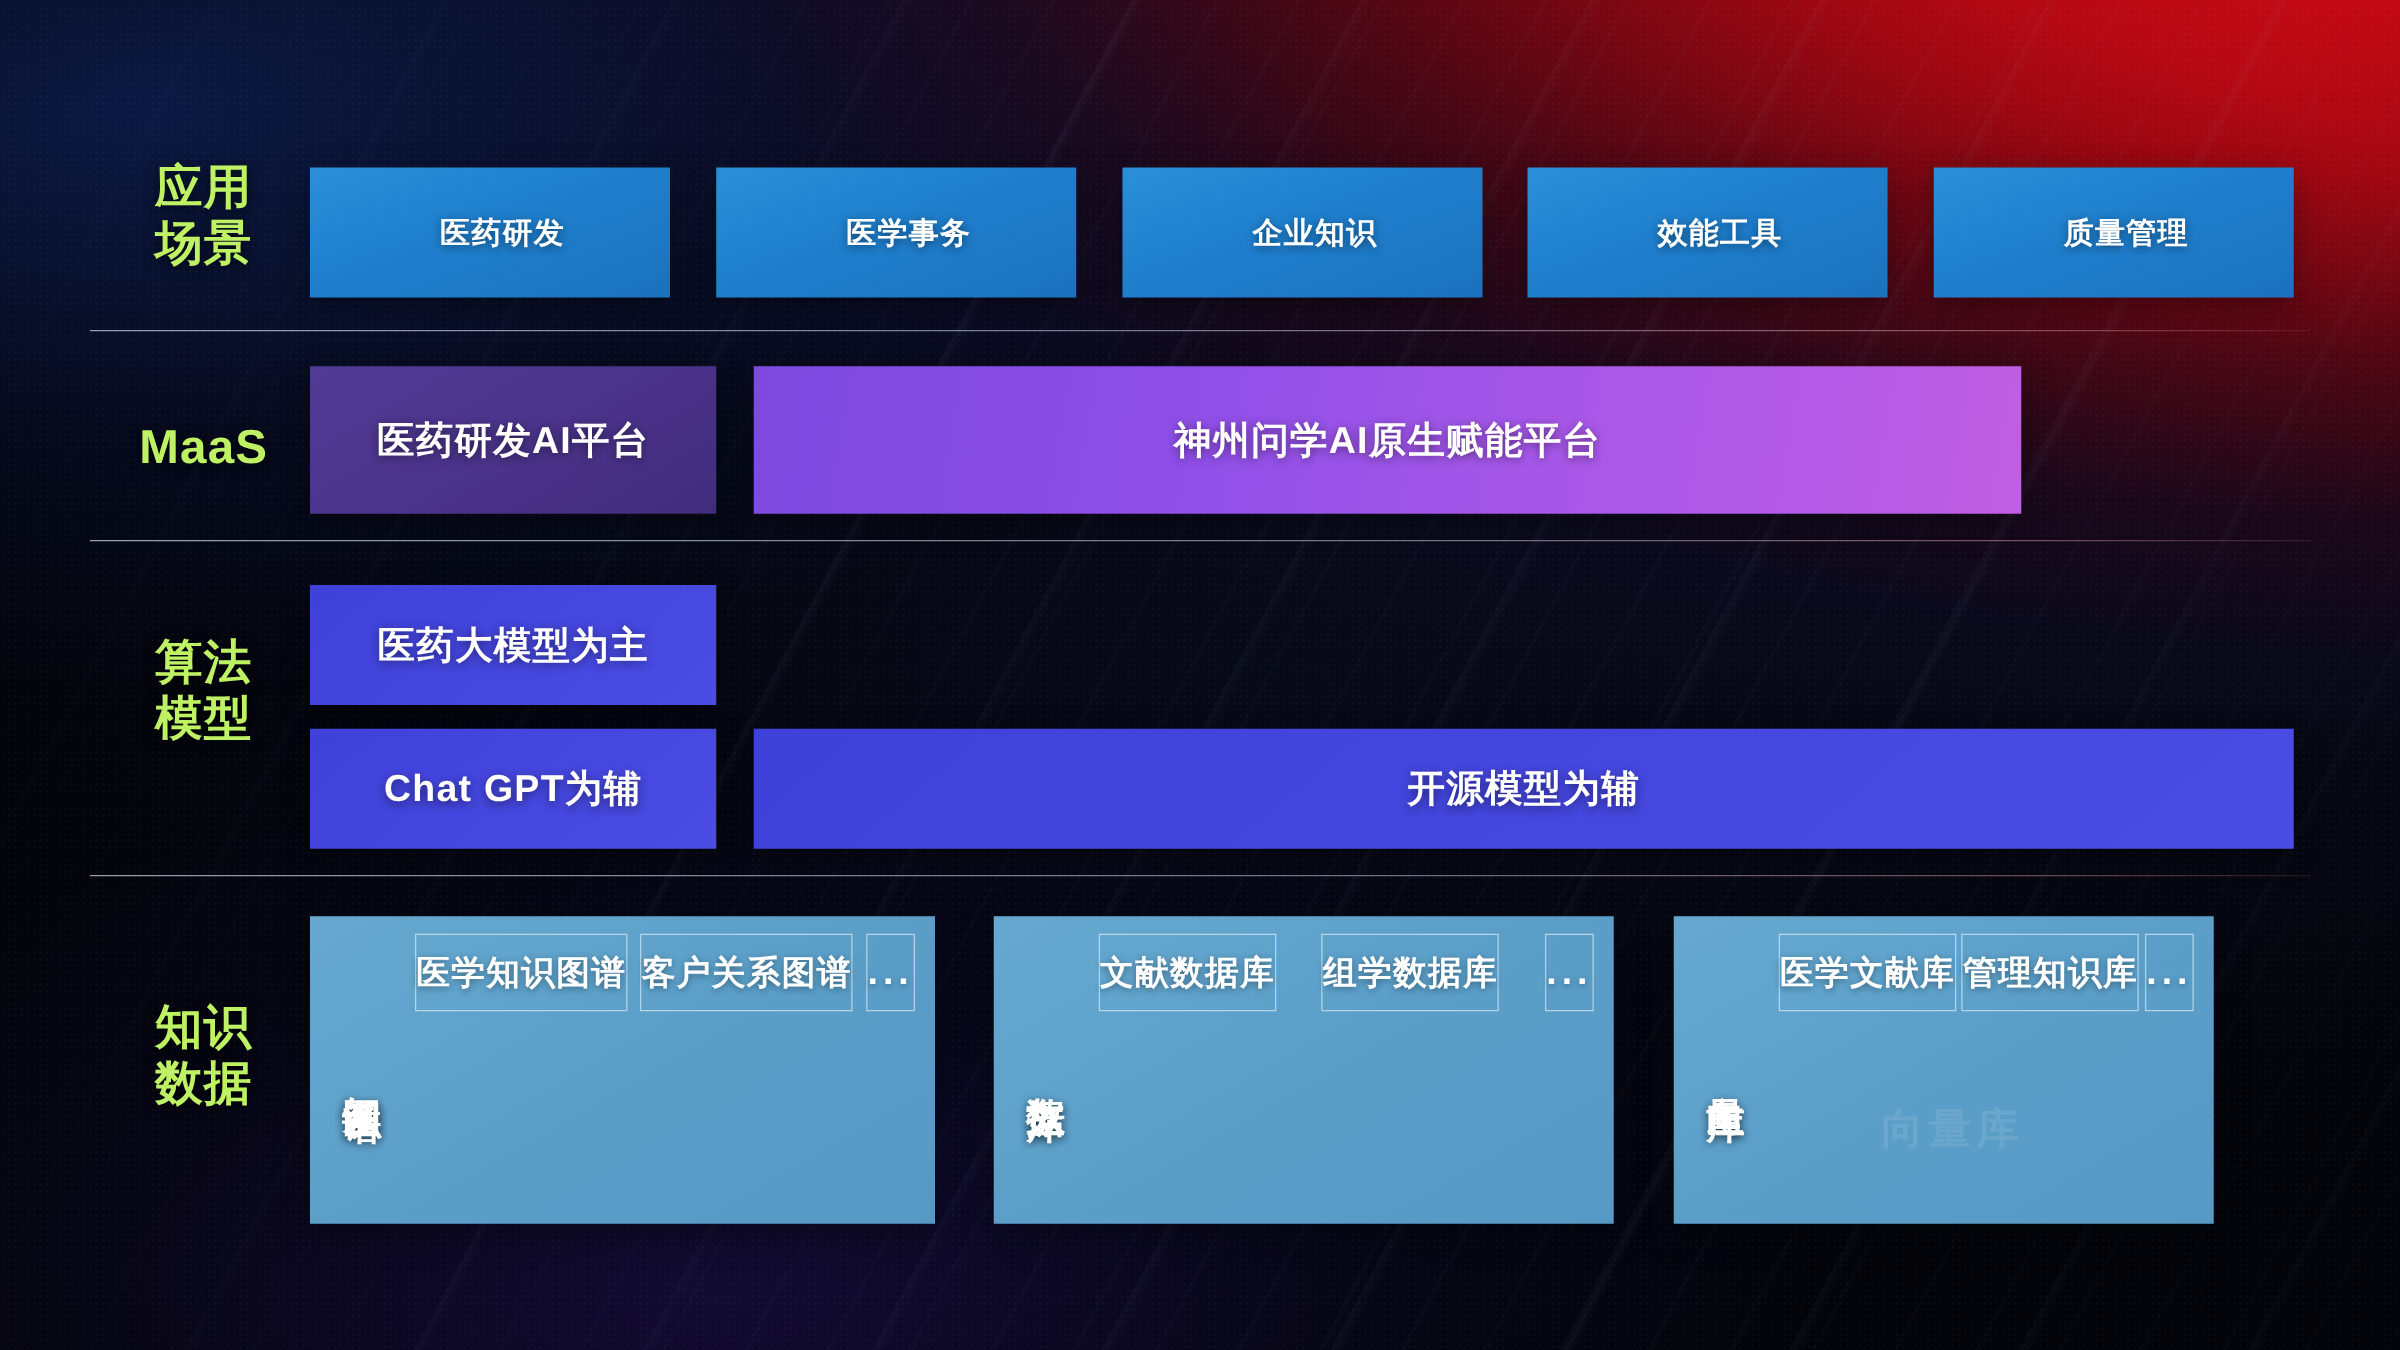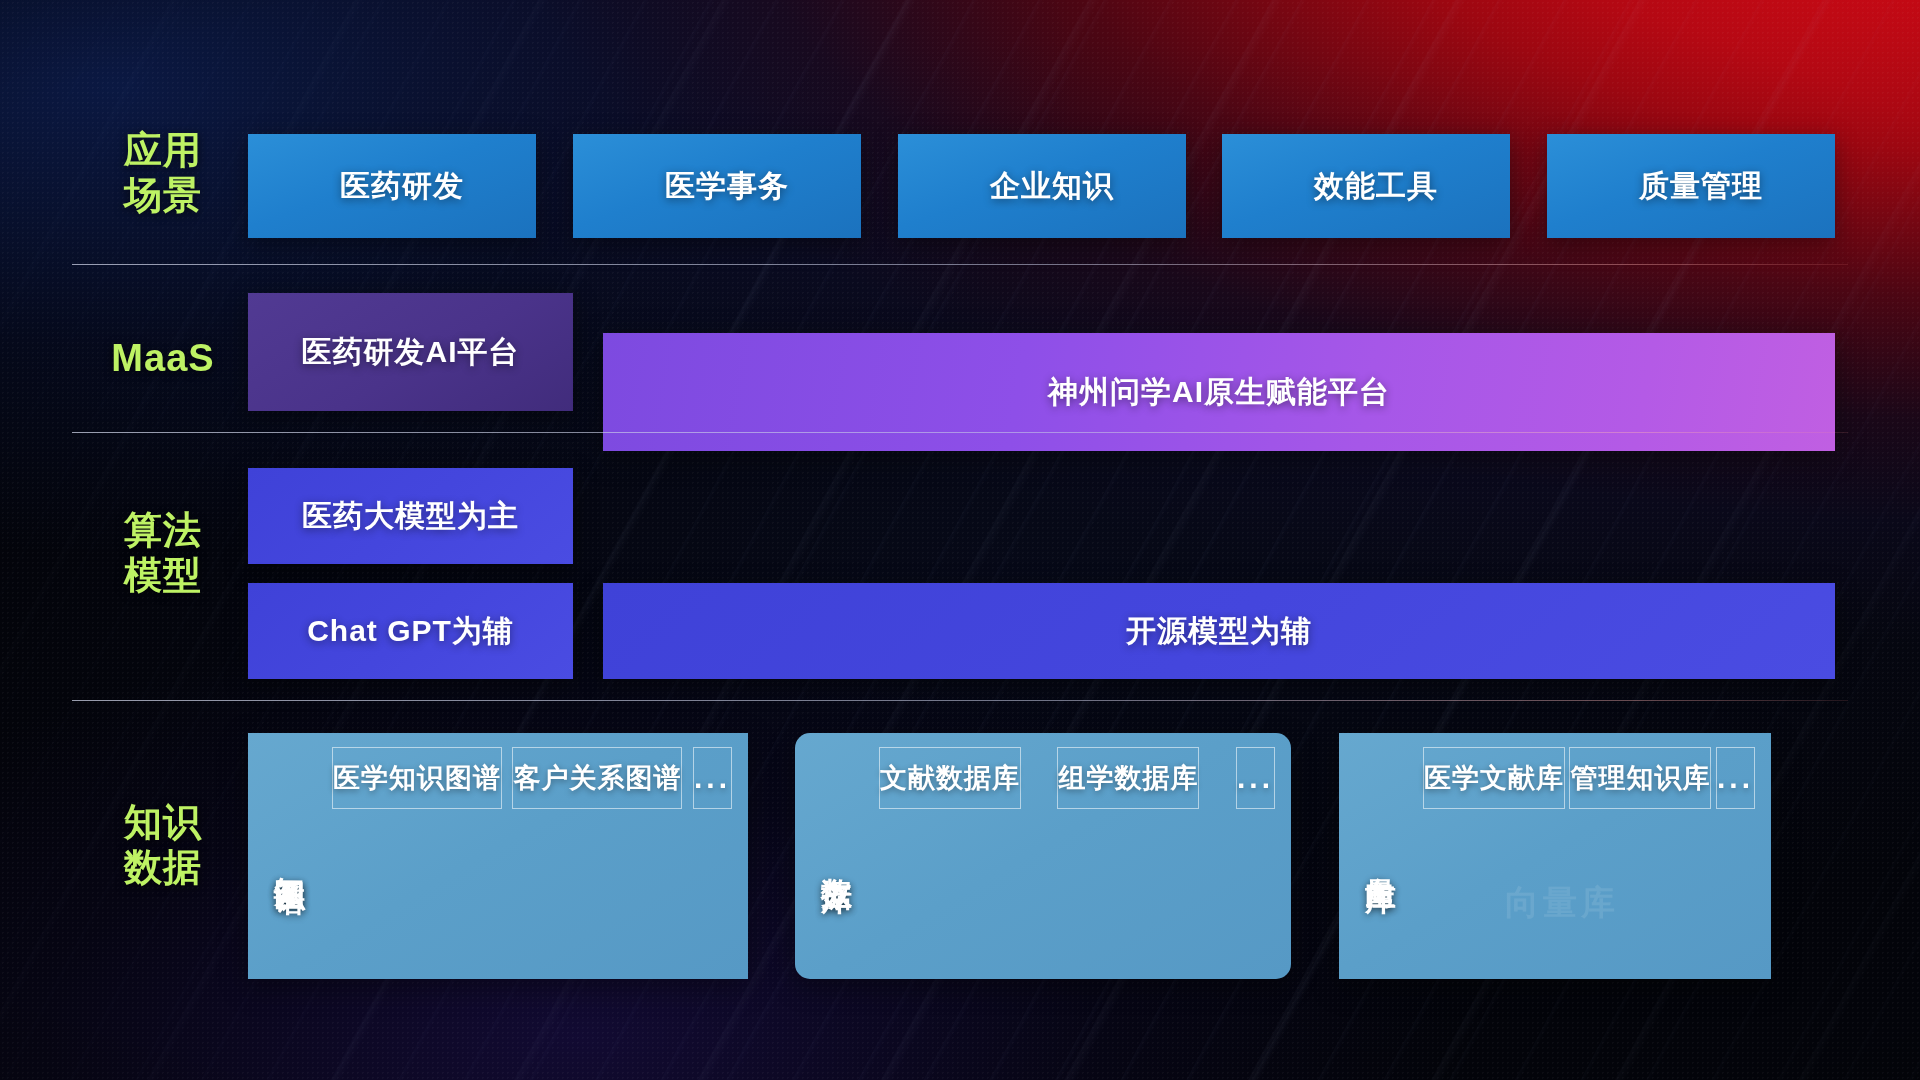--- a/index.html
+++ b/index.html
@@ -93,21 +93,21 @@
     justify-content: center;
     box-sizing: border-box;
     color: #fff;
     font-weight: 700;
     text-shadow: 0 2px 8px rgba(0,0,0,.45);
   }
 
   
   .app-box {
     height: 104px;
-    font-size: 30px;
+    font-size: 24px;
     letter-spacing: 1px;
     background: linear-gradient(160deg, #2b8fd8 0%, #1f7fcd 45%, #1b72be 100%);
     box-shadow: 0 6px 22px rgba(0,0,0,.35);
     padding-left: 20px;
   }
 
   
   .maas-left {
     height: 118px;
     font-size: 30px;
@@ -227,21 +227,21 @@
 
     <div class="divider" style="top:264px;"></div>
 
     <div class="row-label" style="top:336px;">
       <div>MaaS</div>
     </div>
 
     <div class="box maas-left" style="left:248px; top:293px; width:325px;">
       <span>医药研发AI平台</span>
     </div>
-    <div class="box maas-right" style="left:603px; top:293px; width:1232px;margin-top:40px;">
+    <div class="box maas-right" style="left:603px; top:293px; width:1014px;">
       <span>神州问学AI原生赋能平台</span>
     </div>
 
     <div class="divider" style="top:432px;"></div>
 
     <div class="row-label" style="top:508px;">
       <div>算法</div>
       <div>模型</div>
     </div>
 
@@ -264,21 +264,21 @@
 
     <div class="kd-group" style="left:248px; top:733px; width:500px;">
       <div class="kd-vlabel">知识图谱</div>
       <div class="kd-items">
         <div class="kd-item">医学知识图谱</div>
         <div class="kd-item">客户关系图谱</div>
         <div class="kd-item ellipsis">...</div>
       </div>
     </div>
 
-    <div class="kd-group" style="left:795px; top:733px; width:496px;border-radius:15px;">
+    <div class="kd-group" style="left:795px; top:733px; width:496px;">
       <div class="kd-vlabel">数据库</div>
       <div class="kd-items">
         <div class="kd-item">文献数据库</div>
         <div class="kd-item">组学数据库</div>
         <div class="kd-item ellipsis">...</div>
       </div>
     </div>
 
     <div class="kd-group" style="left:1339px; top:733px; width:432px;">
       <div class="kd-vlabel">向量库</div>

